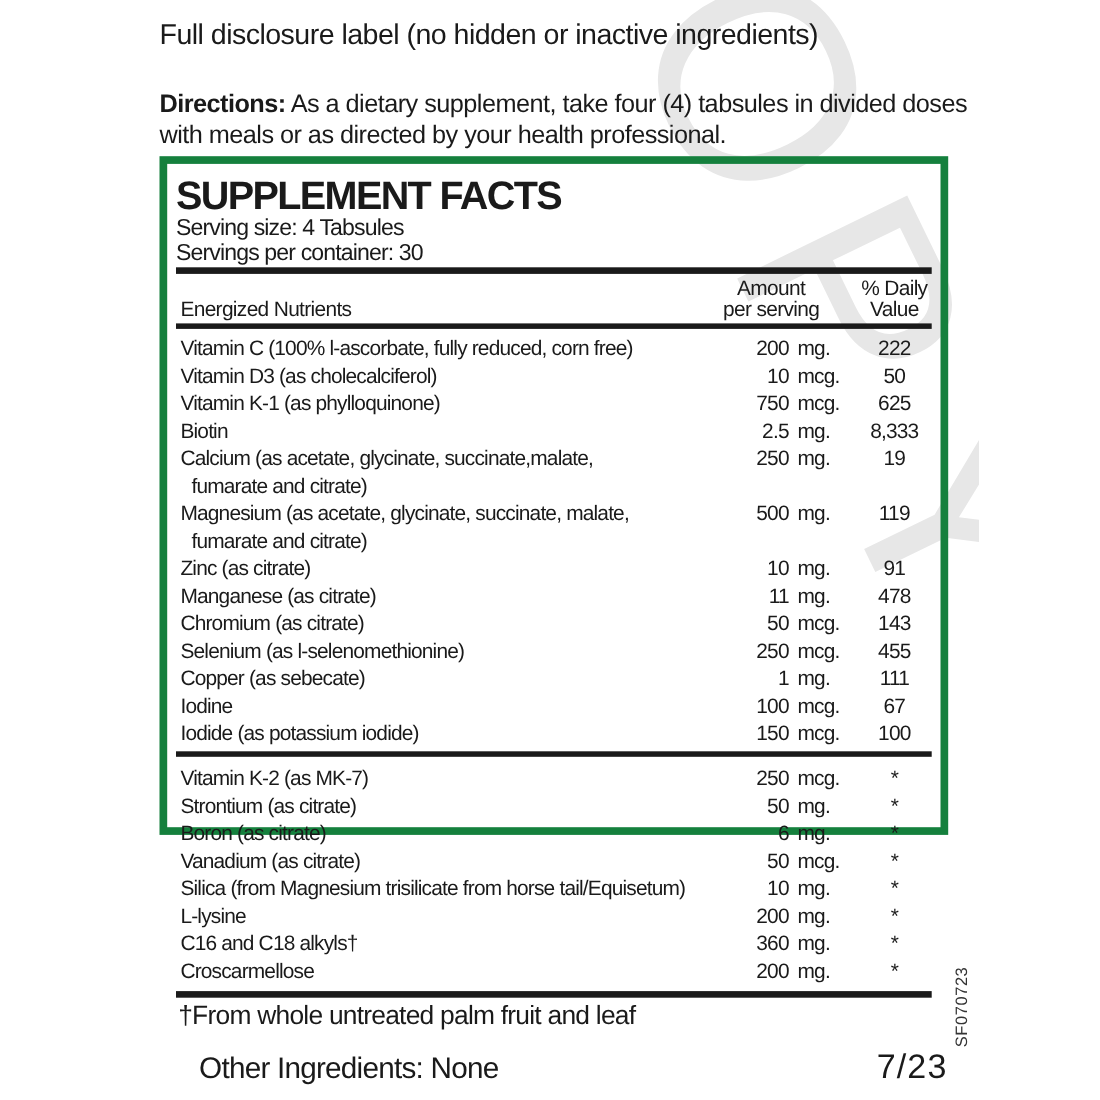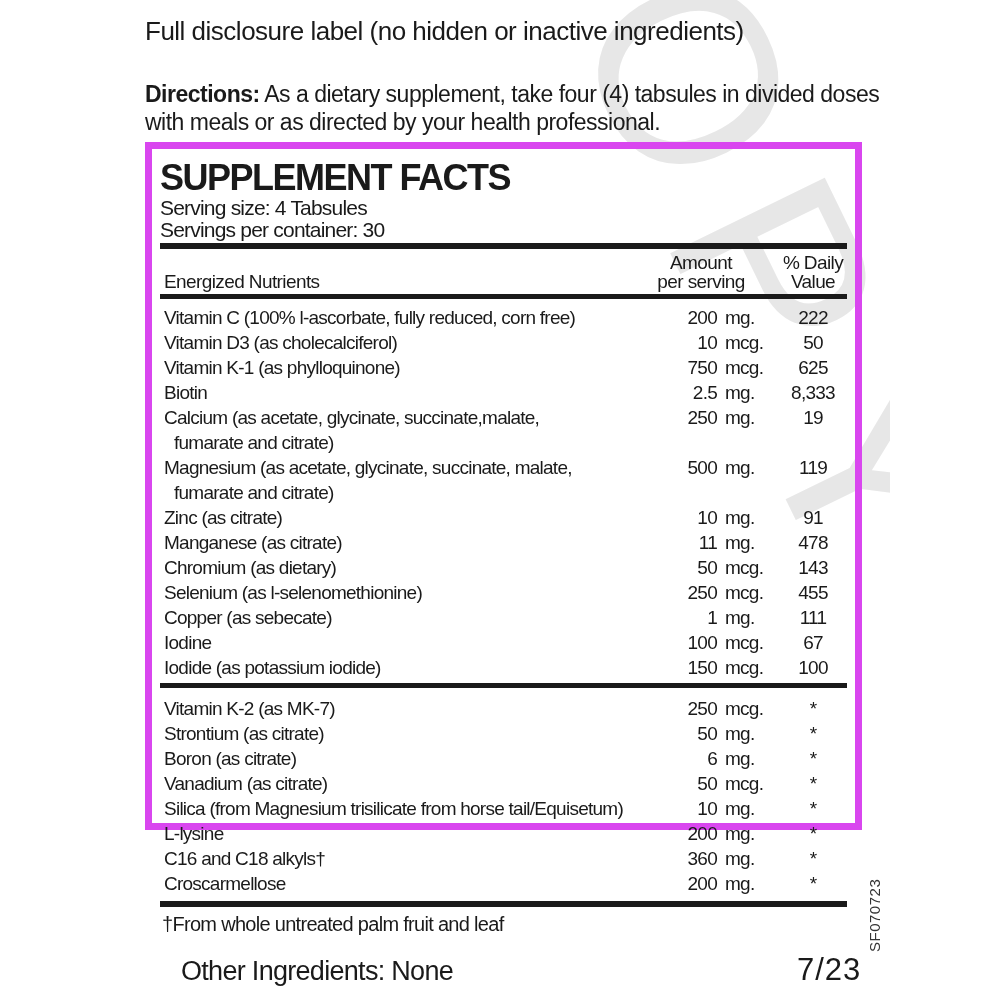--- a/index.html
+++ b/index.html
@@ -26,22 +26,22 @@
     position:absolute;left:145px;top:16px;
     font-size:26px;letter-spacing:-0.5px;white-space:nowrap;
   }
   .directions{
     position:absolute;left:145px;top:80px;width:758px;
     font-size:23px;letter-spacing:-0.5px;line-height:28px;margin:0;
   }
   .directions b{font-weight:bold;}
   
   .facts-box{
-    position:absolute;left:145px;top:142px;width:717px;height:688px;
-    border:7px solid #d946ef;box-sizing:border-box;
+    position:absolute;left:145px;top:142px;width:717px;height:617px;
+    border:7px solid #15803d;box-sizing:border-box;
     background:transparent;
   }
   .sf-title{
     margin:10px 0 0 8px;
     font-size:36px;font-weight:bold;letter-spacing:-1.5px;line-height:37px;
     white-space:nowrap;
   }
   .serving{margin:1px 0 0 8px;font-size:21px;letter-spacing:-0.8px;line-height:21px;white-space:nowrap;}
   .rule{height:5px;background:#1a1a1a;margin:0 8px;}
   .rule.thick{height:6px;}
@@ -60,21 +60,21 @@
   .rows{padding-top:6px;}
   .rows.s2{padding-top:4px;padding-bottom:3px;}
   .row{display:flex;font-size:19px;letter-spacing:-0.75px;line-height:25px;padding-left:12px;}
   .row .name{flex:1;min-width:0;white-space:nowrap;}
   .row .name.two{white-space:pre-line;padding-left:10px;text-indent:-10px;}
   .row .amt{width:140px;display:flex;}
   .row .amt .val{flex:1;text-align:right;}
   .row .amt .unit{width:46px;text-align:left;padding-left:8px;}
   .row .dv{width:84px;text-align:center;}
   
-  .footnotes{padding:5px 0 0 10px;font-size:20px;letter-spacing:-0.7px;line-height:24px;}
+  .footnotes{padding:5px 0 0 10px;font-size:24px;letter-spacing:-0.7px;line-height:24px;}
   
   .other-ingredients{
     position:absolute;left:145px;top:956px;
     font-size:27px;letter-spacing:-0.7px;white-space:nowrap;margin-left:36px;
   }
   .page-number{
     position:absolute;left:797px;top:952px;
     font-size:31px;letter-spacing:1px;
   }
   .side-code{
@@ -186,21 +186,21 @@
           </div>
           <div class="row">
             <div class="name">Manganese (as citrate)</div>
             <div class="amt">
               <span class="val">11</span>
               <span class="unit">mg.</span>
             </div>
             <div class="dv">478</div>
           </div>
           <div class="row">
-            <div class="name">Chromium (as dietary)</div>
+            <div class="name">Chromium (as citrate)</div>
             <div class="amt">
               <span class="val">50</span>
               <span class="unit">mcg.</span>
             </div>
             <div class="dv">143</div>
           </div>
           <div class="row">
             <div class="name">Selenium (as l-selenomethionine)</div>
             <div class="amt">
               <span class="val">250</span>

